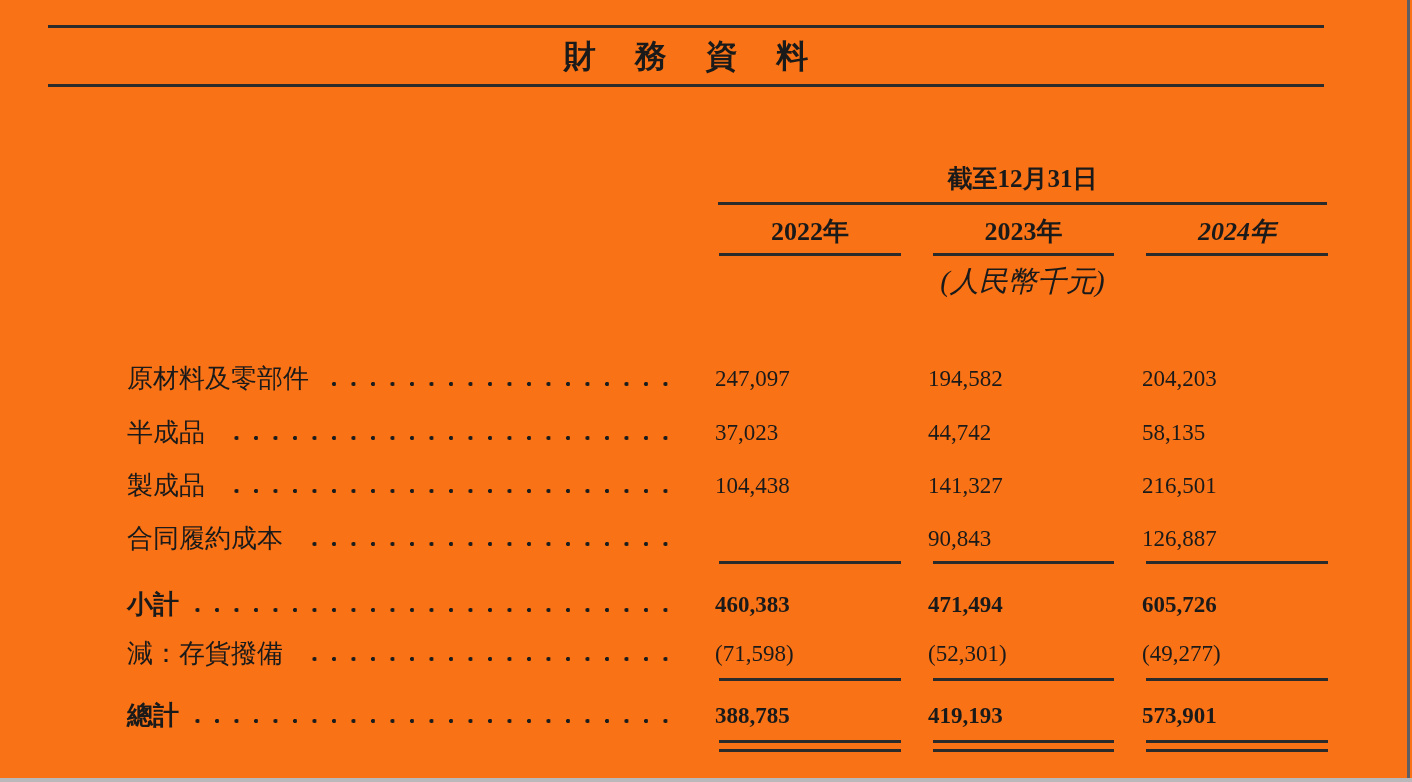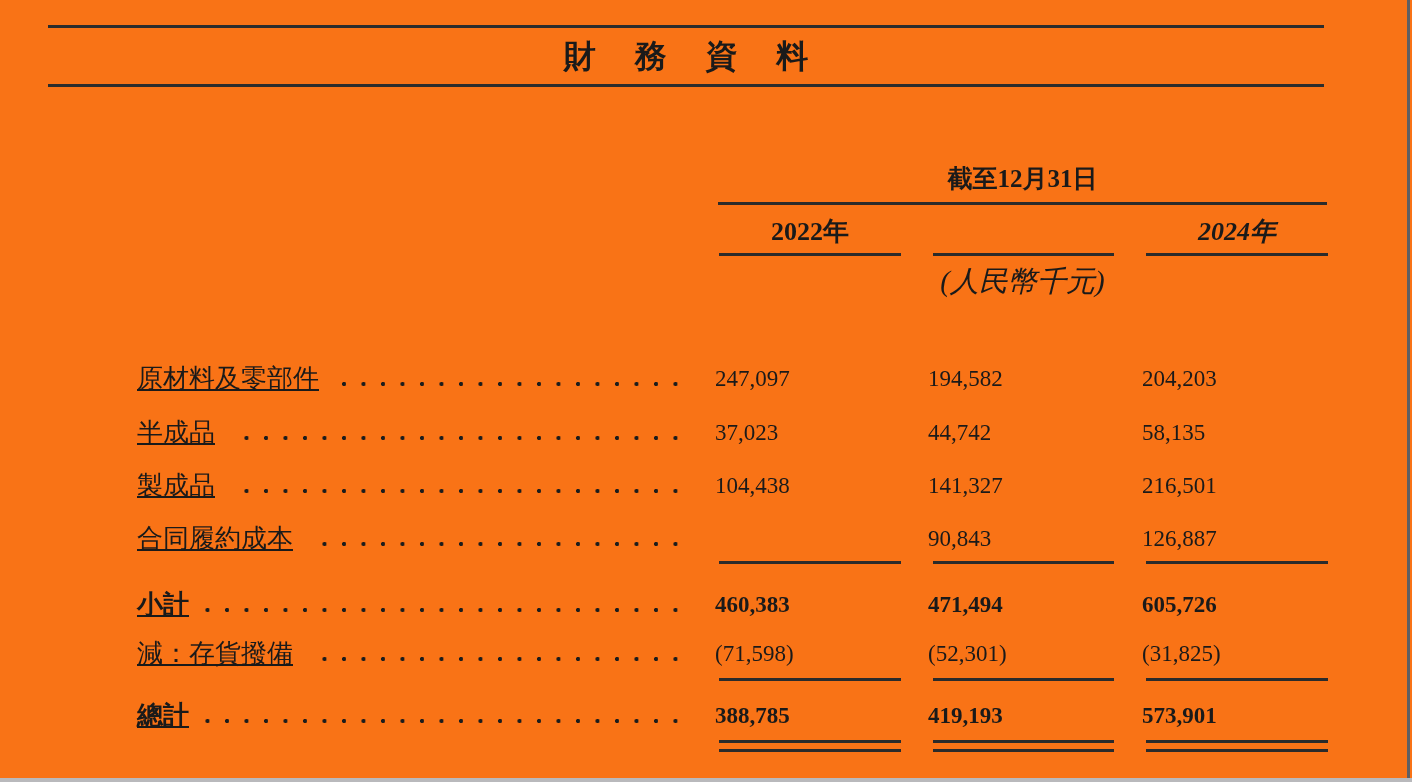--- a/index.html
+++ b/index.html
@@ -48,21 +48,21 @@
   }
   .year-rule { top: 253px; }
 
   .unit-note {
     position: absolute; left: 718px; width: 609px; top: 265px; height: 32px;
     line-height: 32px; text-align: center; font-style: italic; font-size: 29px;
   }
 
   
   .row { position: absolute; left: 0; width: 1412px; height: 34px; line-height: 34px; }
-  .label-wrap { position: absolute; left: 137px; width: 555px; top: 0; height: 34px; display: flex; align-items: stretch; text-decoration: underline; }
+  .label-wrap { position: absolute; left: 127px; width: 555px; top: 0; height: 34px; display: flex; align-items: stretch; }
   .rlabel { font-size: 26px; white-space: nowrap; line-height: 34px; }
   .leader {
     flex: 1; align-self: flex-end; height: 12px; margin: 0 0 6px 14px;
     background-image: radial-gradient(circle at 3px 6px, #1c1c1c 1.9px, rgba(0,0,0,0) 2.3px);
     background-size: 19.5px 12px; background-repeat: repeat-x; background-position: right center;
   }
   .cell { position: absolute; top: 0; height: 34px; font-size: 23px; text-align: left; box-sizing: border-box; }
   .c1 { left: 715px;  width: 195px; padding-right: 10px; }
   .c2 { left: 928px;  width: 195px; padding-right: 10px; }
   .c3 { left: 1142px; width: 195px; padding-right: 10px; }
@@ -80,20 +80,21 @@
 <div class="page">
 
   <div class="title-rule top"></div>
   <div class="page-title">財 務 資 料</div>
   <div class="title-rule bottom"></div>
 
   <div class="period-header">截至12月31日</div>
   <div class="rule period-rule"></div>
 
   <div class="year span1">2022年</div>
+  <div class="year span2">2023年</div>
   <div class="year span3">2024年</div>
 
   <div class="rule year-rule span1"></div>
   <div class="rule year-rule span2"></div>
   <div class="rule year-rule span3"></div>
 
   <div class="unit-note">(人民幣千元)</div>
 
   <div class="row" style="top:362px">
     <div class="label-wrap">
@@ -148,21 +149,21 @@
     <div class="cell c3">605,726</div>
   </div>
 
   <div class="row paren" style="top:637px">
     <div class="label-wrap">
       <span class="rlabel">減：存貨撥備</span>
       <span class="leader"></span>
     </div>
     <div class="cell c1">(71,598)</div>
     <div class="cell c2">(52,301)</div>
-    <div class="cell c3">(31,825)</div>
+    <div class="cell c3">(49,277)</div>
   </div>
 
   <div class="rule pretotal-rule span1"></div>
   <div class="rule pretotal-rule span2"></div>
   <div class="rule pretotal-rule span3"></div>
 
   <div class="row bold" style="top:699px">
     <div class="label-wrap">
       <span class="rlabel">總計</span>
       <span class="leader"></span>

